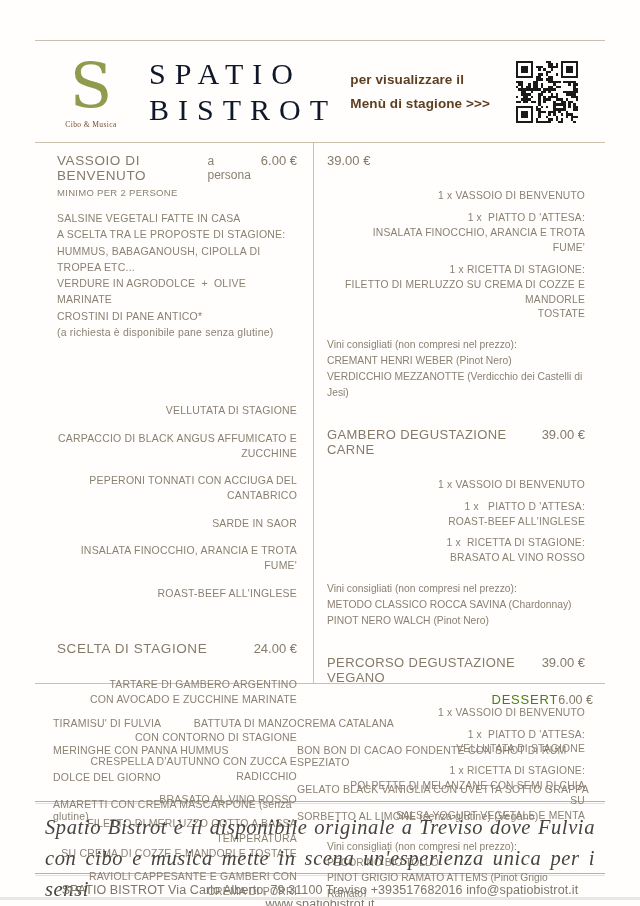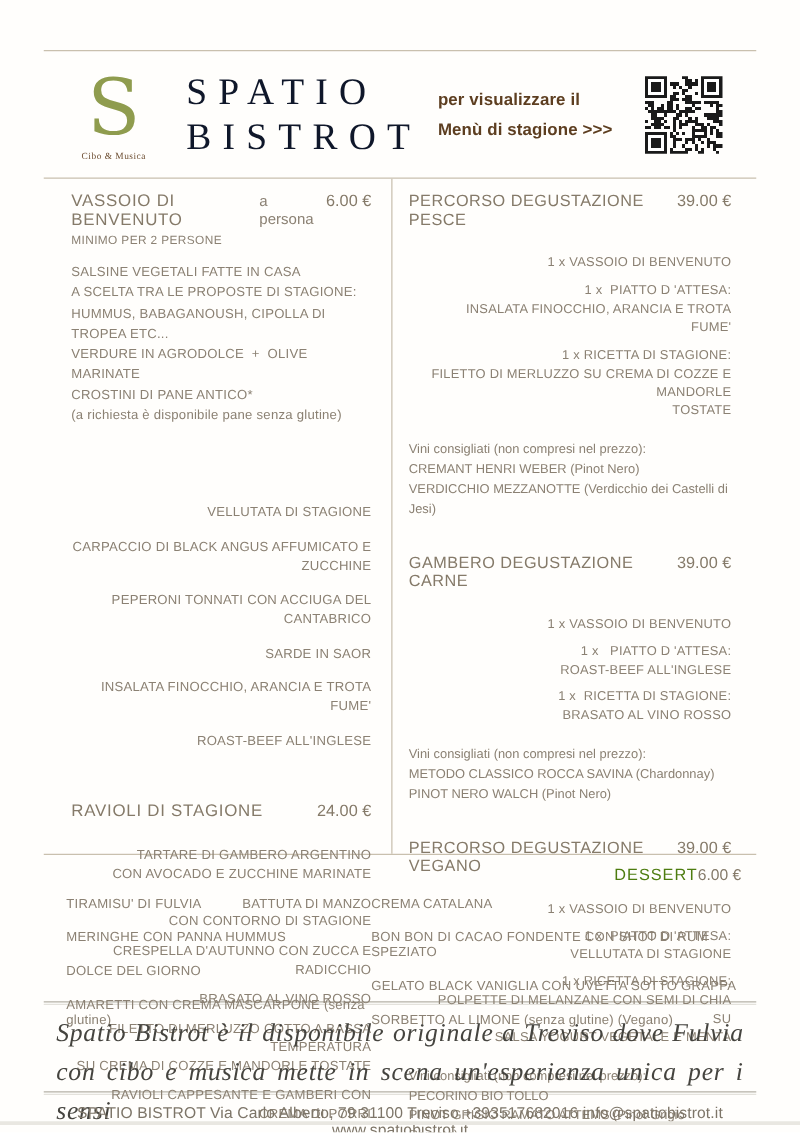--- a/index.html
+++ b/index.html
@@ -369,21 +369,21 @@
           <div class="item">CARPACCIO DI BLACK ANGUS AFFUMICATO E  ZUCCHINE</div>
           <div class="item">PEPERONI TONNATI CON ACCIUGA DEL CANTABRICO</div>
           <div class="item">SARDE IN SAOR</div>
           <div class="item">INSALATA FINOCCHIO, ARANCIA E TROTA FUME'</div>
           <div class="item">ROAST-BEEF ALL'INGLESE</div>
         </div>
       </div>
 
       <div class="sec" style="margin-top:2px">
         <div class="sec-head">
-          <span class="sec-title">RAVIOLI DI STAGIONE</span>
+          <span class="sec-title">SCELTA DI STAGIONE</span>
           <span class="sec-price">24.00 €</span>
         </div>
         <div class="items items-tight">
           <div class="item">TARTARE DI GAMBERO ARGENTINO
 CON AVOCADO E ZUCCHINE MARINATE</div>
           <div class="item">BATTUTA DI MANZO
 CON CONTORNO DI STAGIONE</div>
           <div class="item">CRESPELLA D'AUTUNNO CON ZUCCA E RADICCHIO</div>
           <div class="item">BRASATO AL VINO ROSSO</div>
           <div class="item">FILETTO DI MERLUZZO COTTO A BASSA TEMPERATURA
@@ -393,21 +393,20 @@
         </div>
       </div>
 
     </section>
 
     <div class="v-divider"></div>
 
     <section class="col col-right">
       <div class="sec">
         <div class="sec-head">
-          <span class="sec-title">PERCORSO DEGUSTAZIONE PESCE</span>
           <span class="sec-price">39.00 €</span>
         </div>
         <div class="items">
           <div class="item">1 x VASSOIO DI BENVENUTO</div>
           <div class="item">1 x  PIATTO D 'ATTESA:
       INSALATA FINOCCHIO, ARANCIA E TROTA FUME'</div>
           <div class="item">1 x RICETTA DI STAGIONE:
      FILETTO DI MERLUZZO SU CREMA DI COZZE E MANDORLE
      TOSTATE</div>
         </div>

